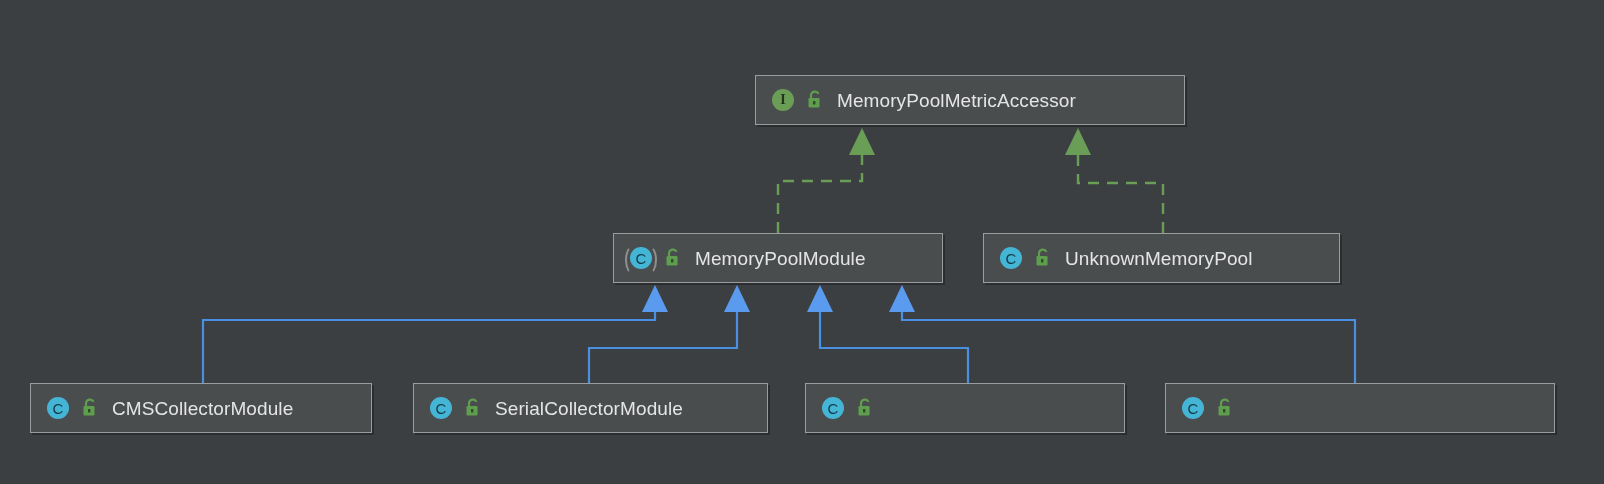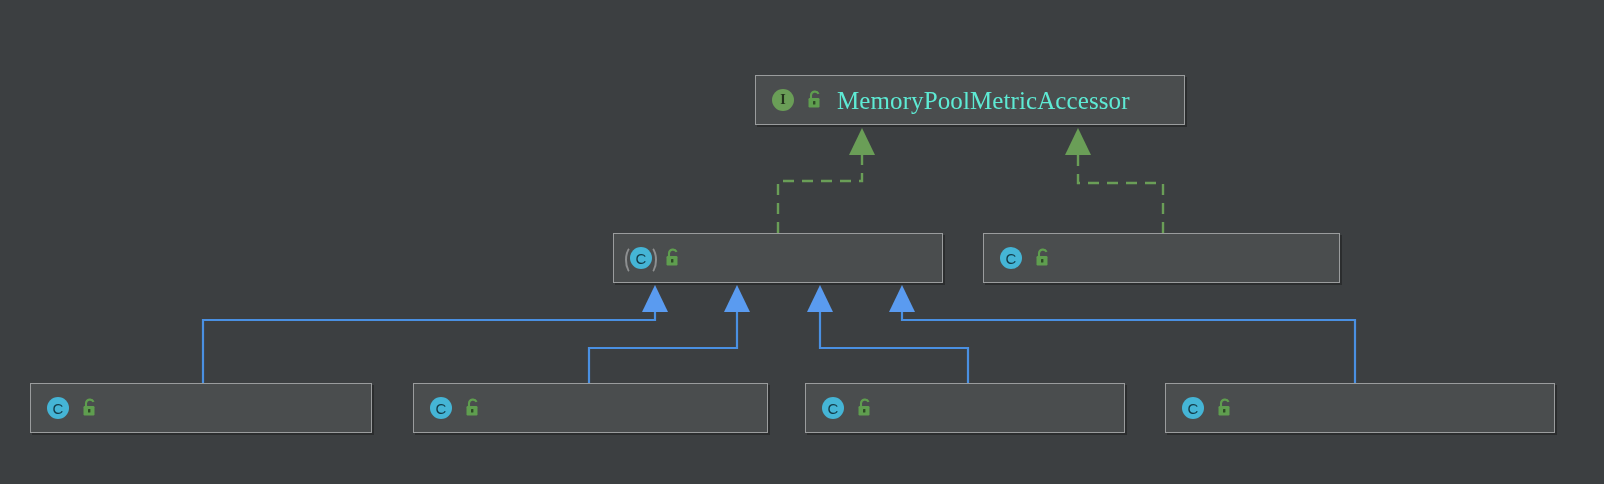--- a/index.html
+++ b/index.html
@@ -31,26 +31,25 @@
     box-sizing: border-box;
     background: #4a4d4e;
     border: 1px solid #9a9c9d;
     box-shadow: 2px 2px 0 rgba(0,0,0,0.28);
     display: flex;
     align-items: center;
     padding: 0 14px 0 12px;
     white-space: nowrap;
   }
   .node-label {
-    color: #5eead4;
-    font-size: 25px;
+    color: #e5e5e5;
+    font-size: 19px;
     line-height: 1;
     letter-spacing: 0.1px;
     margin-left: 12px;
-    font-family: Liberation Serif, serif;
   }
   .kind-icon {
     position: relative;
     width: 30px;
     height: 30px;
     flex: 0 0 30px;
   }
   .kind-icon .disc {
     position: absolute;
     left: 4px;
@@ -169,59 +168,63 @@
       <span class="arc-r"></span>
       <span class="disc">C</span>
     </span>
     <span class="lock-icon">
       <svg viewBox="0 0 20 22" width="20" height="22">
         <path d="M6 9 V6.2 a4 4 0 0 1 7.6 -1.3" fill="none" stroke="#5f9e4f" stroke-width="2.1"></path>
         <rect x="3.5" y="9" width="11" height="9.5" rx="1.2" fill="#5f9e4f"></rect>
         <rect x="8" y="12" width="2.4" height="3.6" rx="0.6" fill="#2e4a26"></rect>
       </svg>
     </span>
+    <span class="node-label">MemoryPoolModule</span>
   </div>
 
   <div class="node" id="n-unknown" style="left:983px; top:233px; width:357px; height:50px;">
     <span class="kind-icon cls">
       <span class="disc">C</span>
     </span>
     <span class="lock-icon">
       <svg viewBox="0 0 20 22" width="20" height="22">
         <path d="M6 9 V6.2 a4 4 0 0 1 7.6 -1.3" fill="none" stroke="#5f9e4f" stroke-width="2.1"></path>
         <rect x="3.5" y="9" width="11" height="9.5" rx="1.2" fill="#5f9e4f"></rect>
         <rect x="8" y="12" width="2.4" height="3.6" rx="0.6" fill="#2e4a26"></rect>
       </svg>
     </span>
+    <span class="node-label">UnknownMemoryPool</span>
   </div>
 
   <div class="node" id="n-cms" style="left:30px; top:383px; width:342px; height:50px;">
     <span class="kind-icon cls">
       <span class="disc">C</span>
     </span>
     <span class="lock-icon">
       <svg viewBox="0 0 20 22" width="20" height="22">
         <path d="M6 9 V6.2 a4 4 0 0 1 7.6 -1.3" fill="none" stroke="#5f9e4f" stroke-width="2.1"></path>
         <rect x="3.5" y="9" width="11" height="9.5" rx="1.2" fill="#5f9e4f"></rect>
         <rect x="8" y="12" width="2.4" height="3.6" rx="0.6" fill="#2e4a26"></rect>
       </svg>
     </span>
+    <span class="node-label">CMSCollectorModule</span>
   </div>
 
   <div class="node" id="n-serial" style="left:413px; top:383px; width:355px; height:50px;">
     <span class="kind-icon cls">
       <span class="disc">C</span>
     </span>
     <span class="lock-icon">
       <svg viewBox="0 0 20 22" width="20" height="22">
         <path d="M6 9 V6.2 a4 4 0 0 1 7.6 -1.3" fill="none" stroke="#5f9e4f" stroke-width="2.1"></path>
         <rect x="3.5" y="9" width="11" height="9.5" rx="1.2" fill="#5f9e4f"></rect>
         <rect x="8" y="12" width="2.4" height="3.6" rx="0.6" fill="#2e4a26"></rect>
       </svg>
     </span>
+    <span class="node-label">SerialCollectorModule</span>
   </div>
 
   <div class="node" id="n-g1" style="left:805px; top:383px; width:320px; height:50px;">
     <span class="kind-icon cls">
       <span class="disc">C</span>
     </span>
     <span class="lock-icon">
       <svg viewBox="0 0 20 22" width="20" height="22">
         <path d="M6 9 V6.2 a4 4 0 0 1 7.6 -1.3" fill="none" stroke="#5f9e4f" stroke-width="2.1"></path>
         <rect x="3.5" y="9" width="11" height="9.5" rx="1.2" fill="#5f9e4f"></rect>

